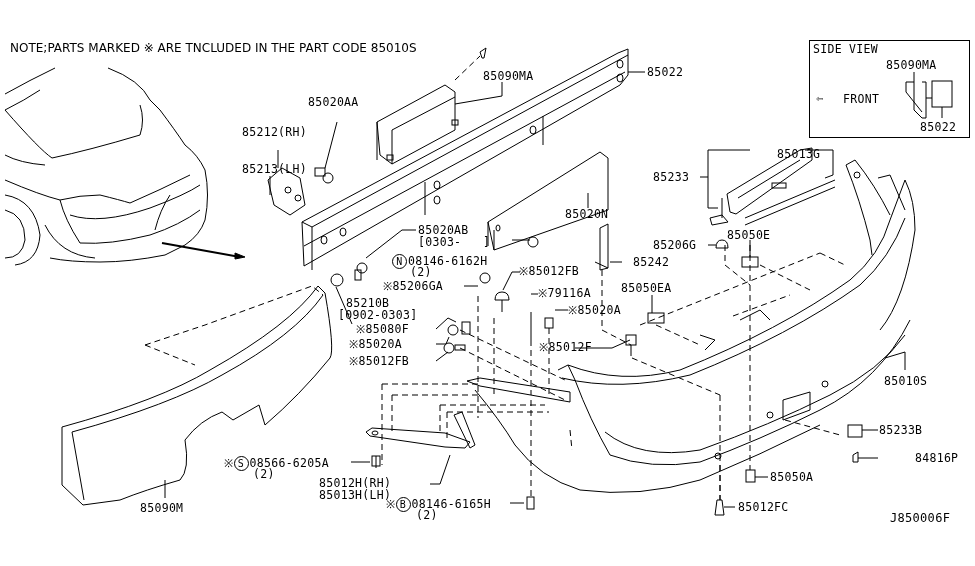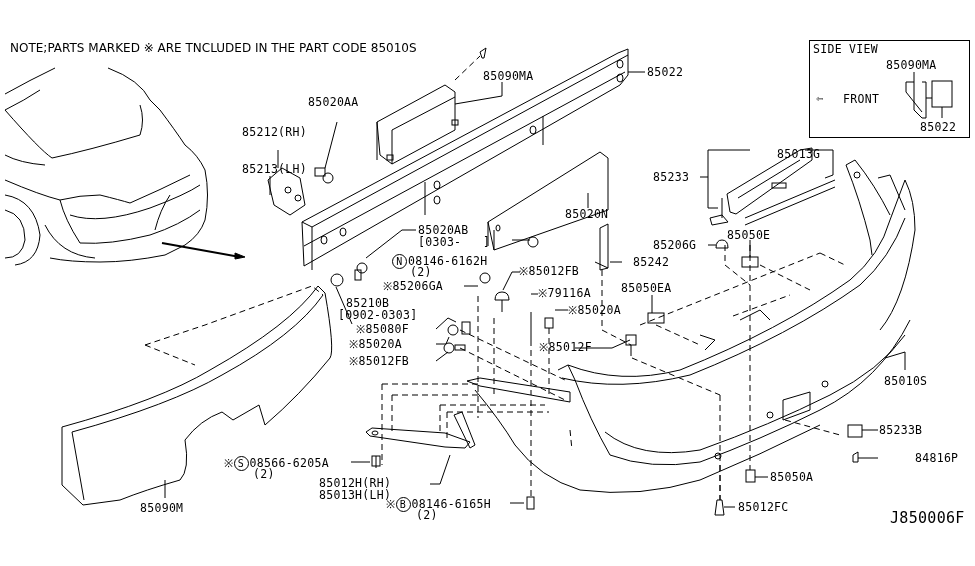--- a/index.html
+++ b/index.html
@@ -289,14 +289,14 @@
   <div class="lbl" style="left:770px; top:471px;">85050A</div>
   <div class="lbl" style="left:738px; top:501px;">85012FC</div>
   <div class="lbl" style="left:224px; top:456px;"><span class="mark">※</span><span class="circ">S</span><span>08566-6205A</span></div>
   <div class="lbl" style="left:253px; top:468px;">(2)</div>
   <div class="lbl" style="left:319px; top:477px;">85012H(RH)</div>
   <div class="lbl" style="left:319px; top:489px;">85013H(LH)</div>
   <div class="lbl" style="left:386px; top:497px;"><span class="mark">※</span><span class="circ">B</span><span>08146-6165H</span></div>
   <div class="lbl" style="left:416px; top:509px;">(2)</div>
   <div class="lbl" style="left:140px; top:502px;">85090M</div>
 
-  <div class="lbl" style="left:890px; top:512px; font-size:15px;">J850006F</div>
+  <div class="lbl" style="left:890px; top:512px; font-size:12px;">J850006F</div>
 </div>
 
 </body></html>

